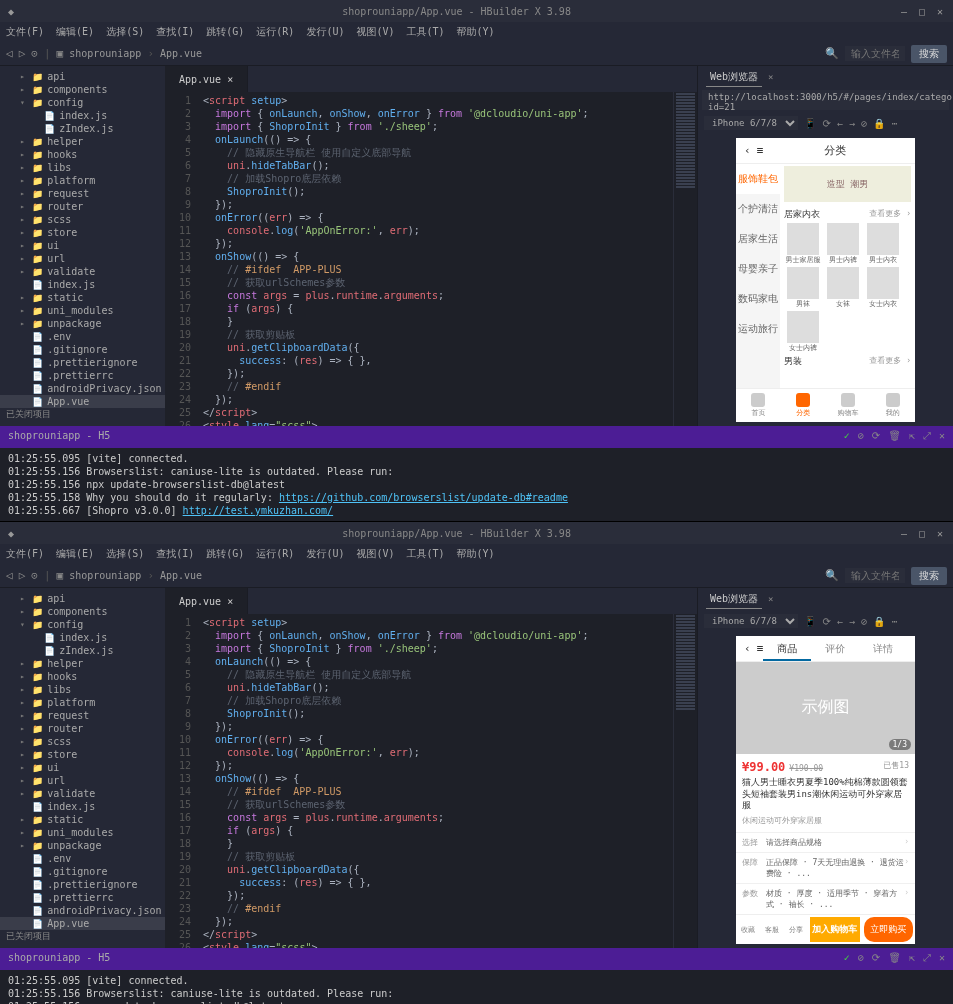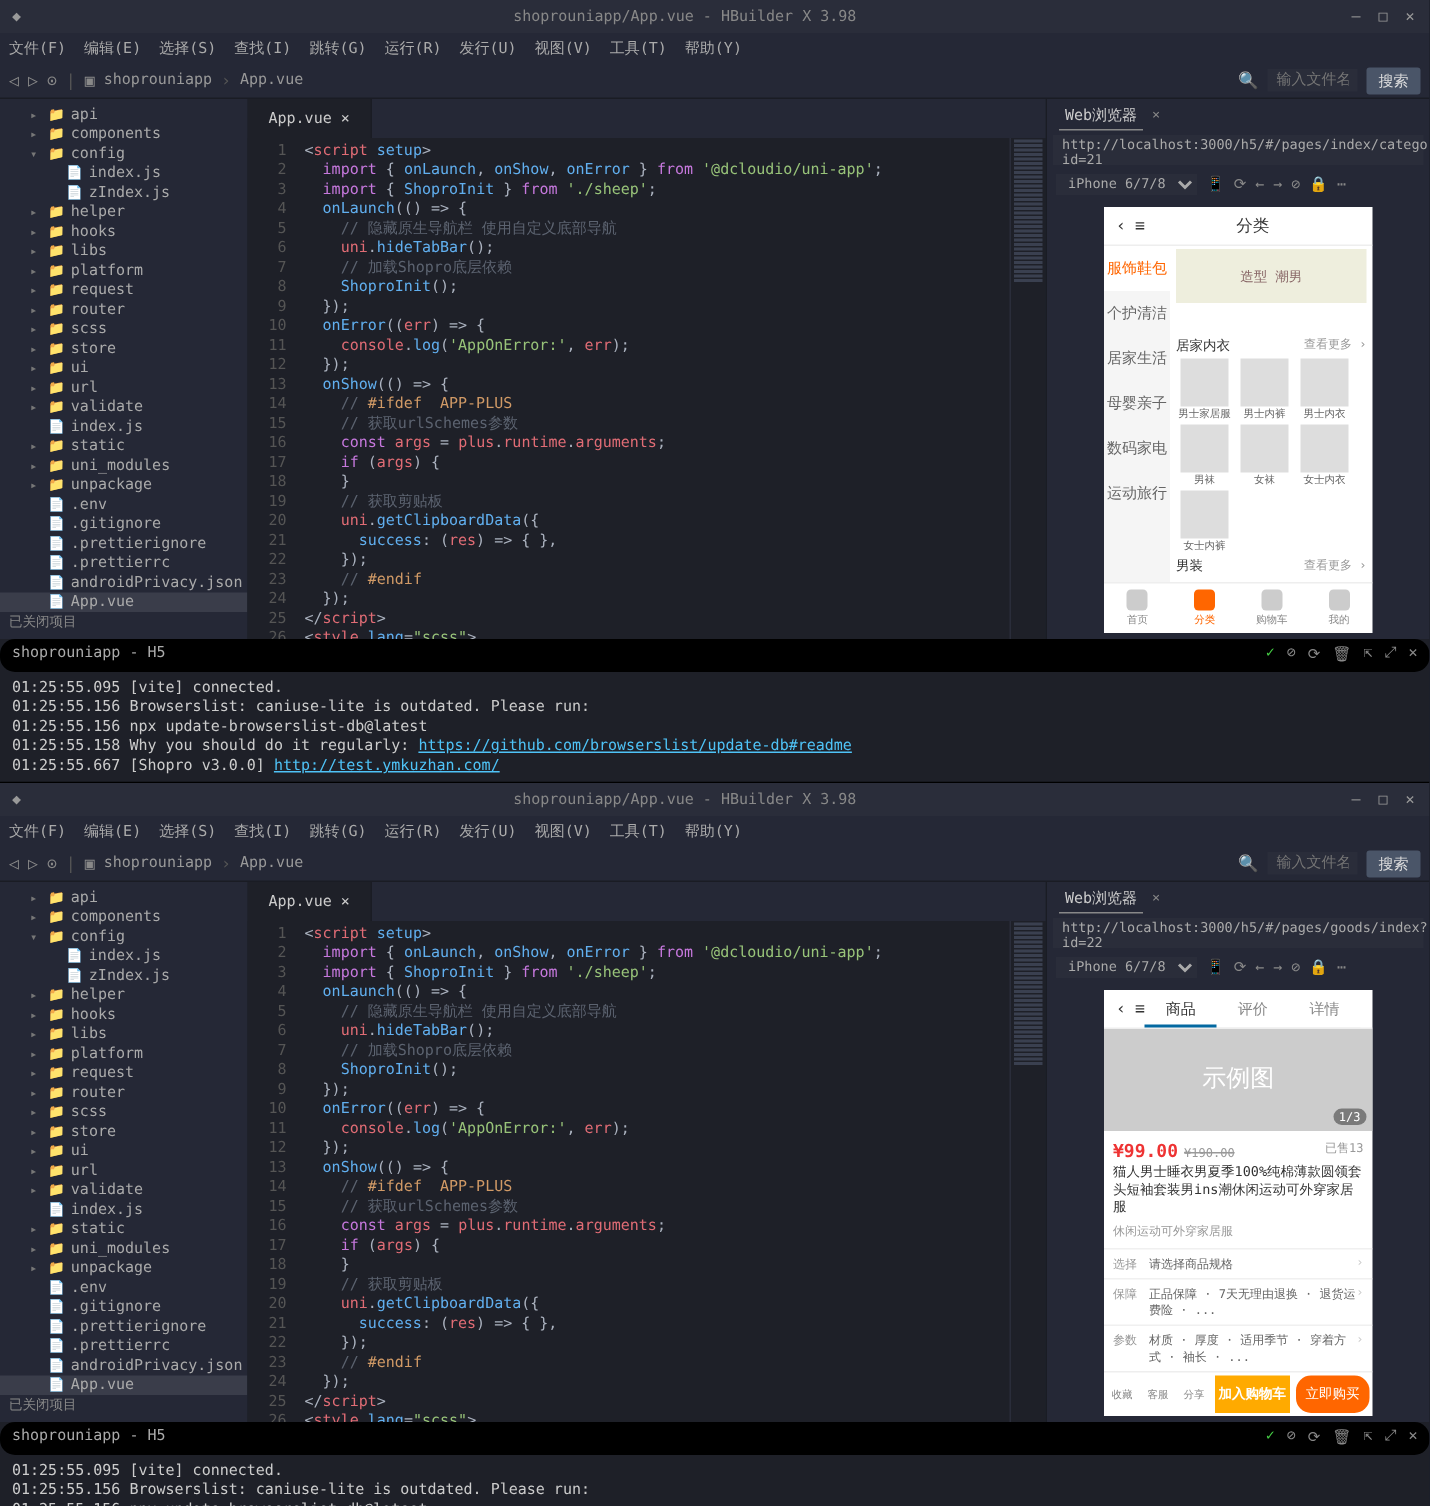--- a/index.html
+++ b/index.html
@@ -50,21 +50,21 @@
 .preview-ctrl .ic{color:#888;font-size:10px;}
 .phone{flex:1;background:#fff;margin:4px 38px 4px 38px;display:flex;flex-direction:column;overflow:hidden;}
 .ph-head{height:26px;display:flex;align-items:center;padding:0 8px;font-size:11px;color:#333;border-bottom:1px solid #eee;}
 .ph-head .back{margin-right:6px;}
 .ph-head .ttl{flex:1;text-align:center;font-weight:500;}
 .ph-body{flex:1;display:flex;overflow:hidden;}
 .ph-cats{width:44px;background:#f5f5f5;font-size:10px;}
 .ph-cat{padding:8px 2px;text-align:center;color:#666;}
 .ph-cat.act{background:#fff;color:#f60;}
 .ph-content{flex:1;overflow:hidden;padding:2px 4px;}
-.banner{height:36px;background:#eed;margin-bottom:20px;display:flex;align-items:center;justify-content:center;font-size:9px;color:#866;}
+.banner{height:36px;background:#eed;margin-bottom:4px;display:flex;align-items:center;justify-content:center;font-size:9px;color:#866;}
 .sec-head{display:flex;justify-content:space-between;font-size:9px;color:#333;padding:2px 0;}
 .sec-head .more{color:#999;font-size:8px;}
 .grid{display:flex;flex-wrap:wrap;gap:2px;}
 .prod{width:38px;text-align:center;}
 .prod .img{width:32px;height:32px;background:#ddd;margin:0 auto;}
 .prod .lbl{font-size:7px;color:#666;}
 .ph-tabbar{height:34px;display:flex;border-top:1px solid #eee;}
 .ph-tab{flex:1;display:flex;flex-direction:column;align-items:center;justify-content:center;font-size:7px;color:#888;}
 .ph-tab.act{color:#f60;}
 .ph-tab .ti{width:14px;height:14px;background:#ccc;border-radius:3px;margin-bottom:1px;}
@@ -82,21 +82,21 @@
 .goods-info .sub{font-size:8px;color:#999;}
 .goods-row{display:flex;padding:4px 6px;font-size:8px;color:#666;border-top:1px solid #f0f0f0;}
 .goods-row .k{width:24px;color:#999;}
 .goods-row .v{flex:1;}
 .goods-row .ar{color:#ccc;}
 .goods-bar{height:30px;display:flex;align-items:center;border-top:1px solid #eee;}
 .goods-bar .gb{flex:0 0 24px;text-align:center;font-size:7px;color:#888;}
 .goods-bar .cart{flex:1;background:#fa0;color:#fff;text-align:center;padding:6px 0;font-size:9px;margin:2px;font-weight:bold;}
 .goods-bar .buy{flex:1;background:#f60;color:#fff;text-align:center;padding:6px 0;font-size:9px;margin:2px;border-radius:10px;}
 .closed{height:12px;background:#252836;padding:0 6px;font-size:9px;color:#888;}
-.term-head{height:22px;background:#000000;padding:4px 8px;font-size:10px;color:#aaa;display:flex;justify-content:space-between;border-radius:10px;}
+.term-head{height:22px;background:#4c1d95;padding:4px 8px;font-size:10px;color:#aaa;display:flex;justify-content:space-between;}
 .term-head .ticons{display:flex;gap:8px;color:#888;}
 .term{padding:4px 8px;font-size:10px;line-height:13px;color:#ccc;background:#1e2028;}
 .term a{color:#4fc3f7;text-decoration:underline;}
 </style>
 </head>
 <body>
 
 <div class="app" id="app">
     <div class="pane">
     <div class="titlebar">
@@ -754,21 +754,20 @@
               <div></div>
               <div></div>
             </div>
         </div>
       </div>
       <div class="preview">
         <div class="preview-tabs">
             <span class="ptab">Web浏览器</span>
             <span class="x">×</span>
           </div>
-        <div class="preview-url">http://localhost:3000/h5/#/pages/goods/index?id=22</div>
         <div class="preview-ctrl">
           <select><option>iPhone 6/7/8</option></select>
           <span class="ic">📱</span>
           <span class="ic">⟳</span>
           <span class="ic">←</span>
           <span class="ic">→</span>
           <span class="ic">⊘</span>
           <span class="ic">🔒</span>
           <span class="ic">⋯</span>
         </div>

